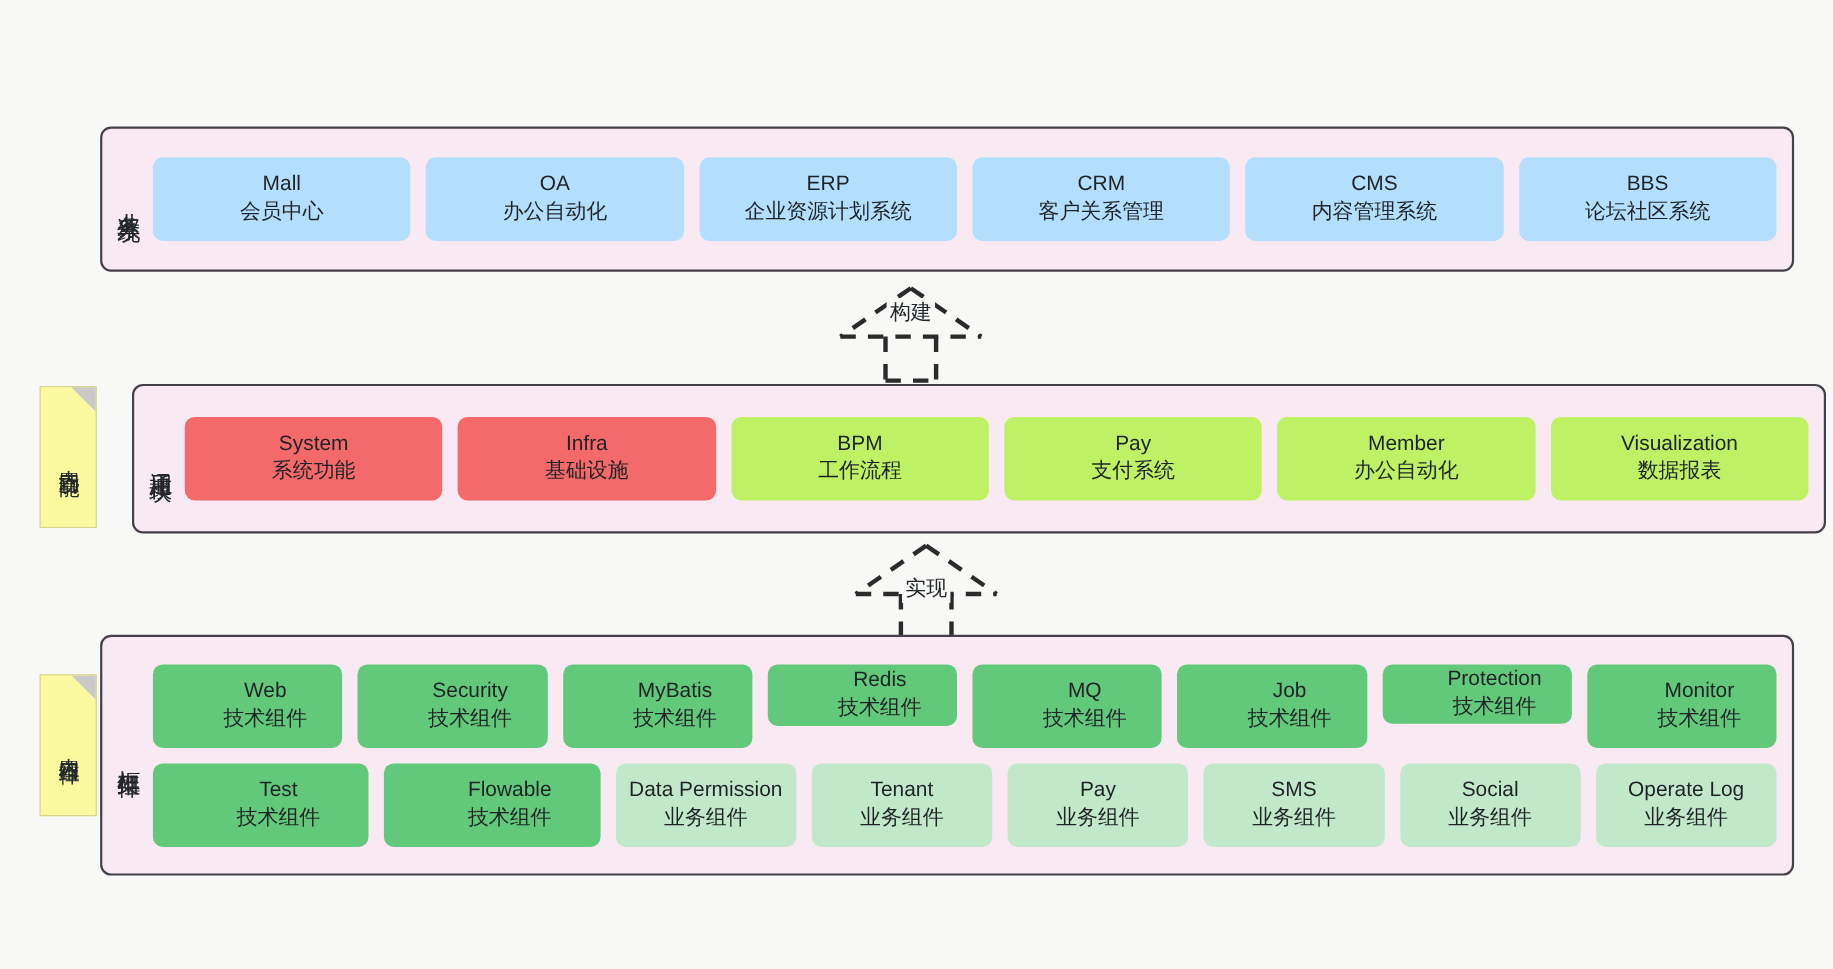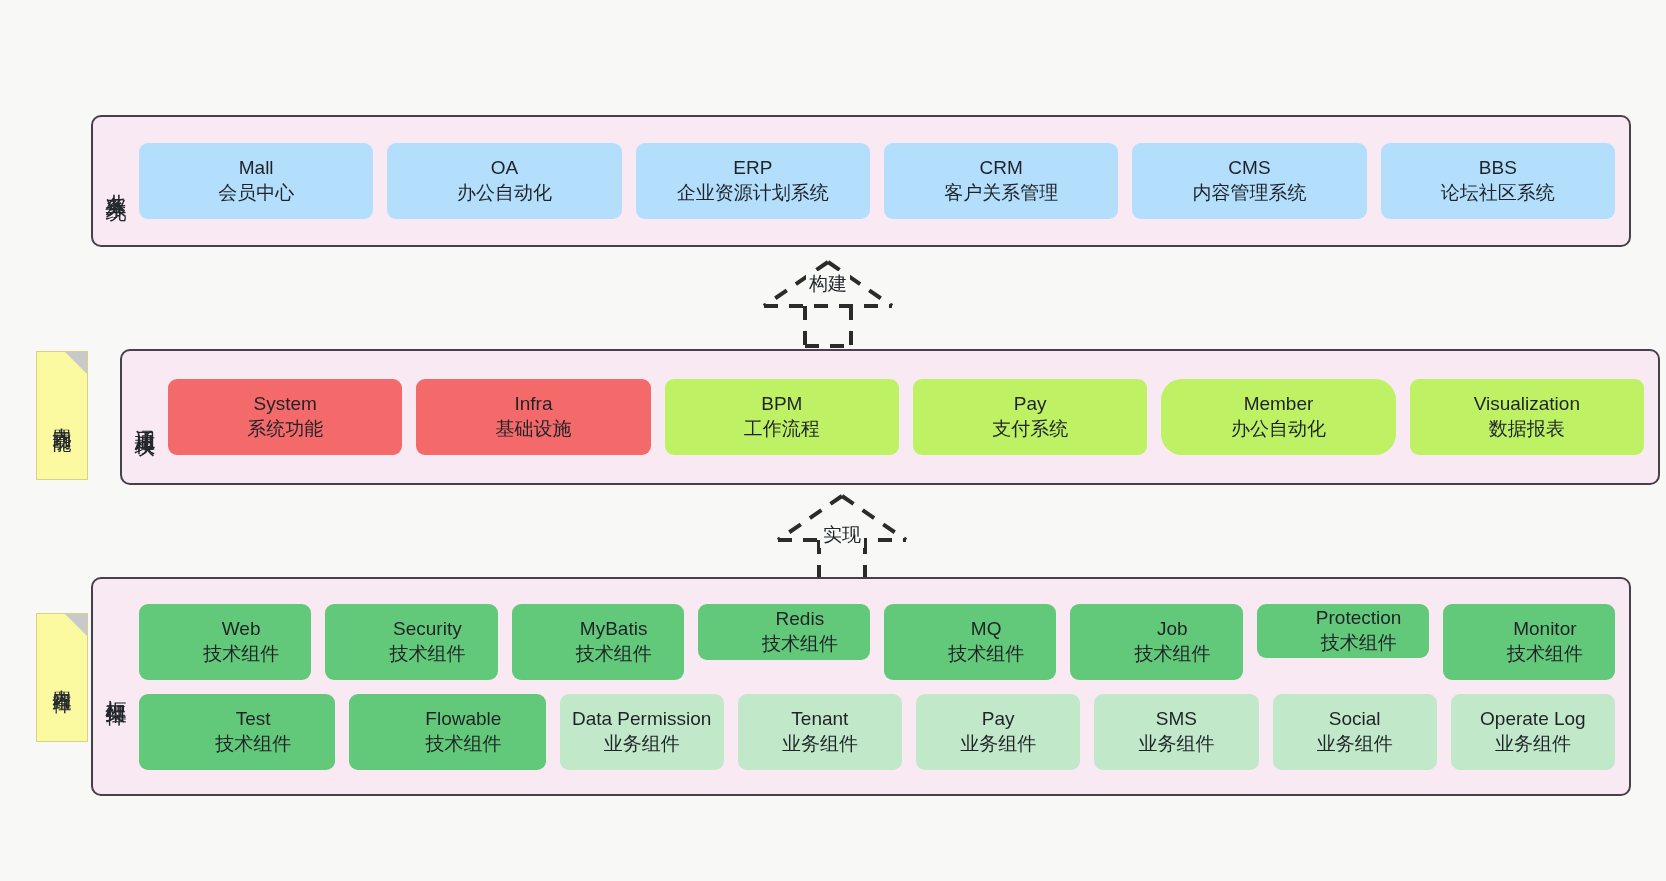--- a/index.html
+++ b/index.html
@@ -179,21 +179,21 @@
             <div class="cn">基础设施</div>
           </div>
           <div class="card c-pink" style="height: 76px;">
             <div class="en">BPM</div>
             <div class="cn">工作流程</div>
           </div>
           <div class="card c-pink" style="height: 76px;">
             <div class="en">Pay</div>
             <div class="cn">支付系统</div>
           </div>
-          <div class="card c-pink" style="height: 76px; border-radius: 21px;">
+          <div class="card c-pink" style="height: 76px;">
             <div class="en">Member</div>
             <div class="cn">办公自动化</div>
           </div>
           <div class="card c-pink" style="height: 76px;">
             <div class="en">Visualization</div>
             <div class="cn">数据报表</div>
           </div>
         </div>
     </div>
   </div>

